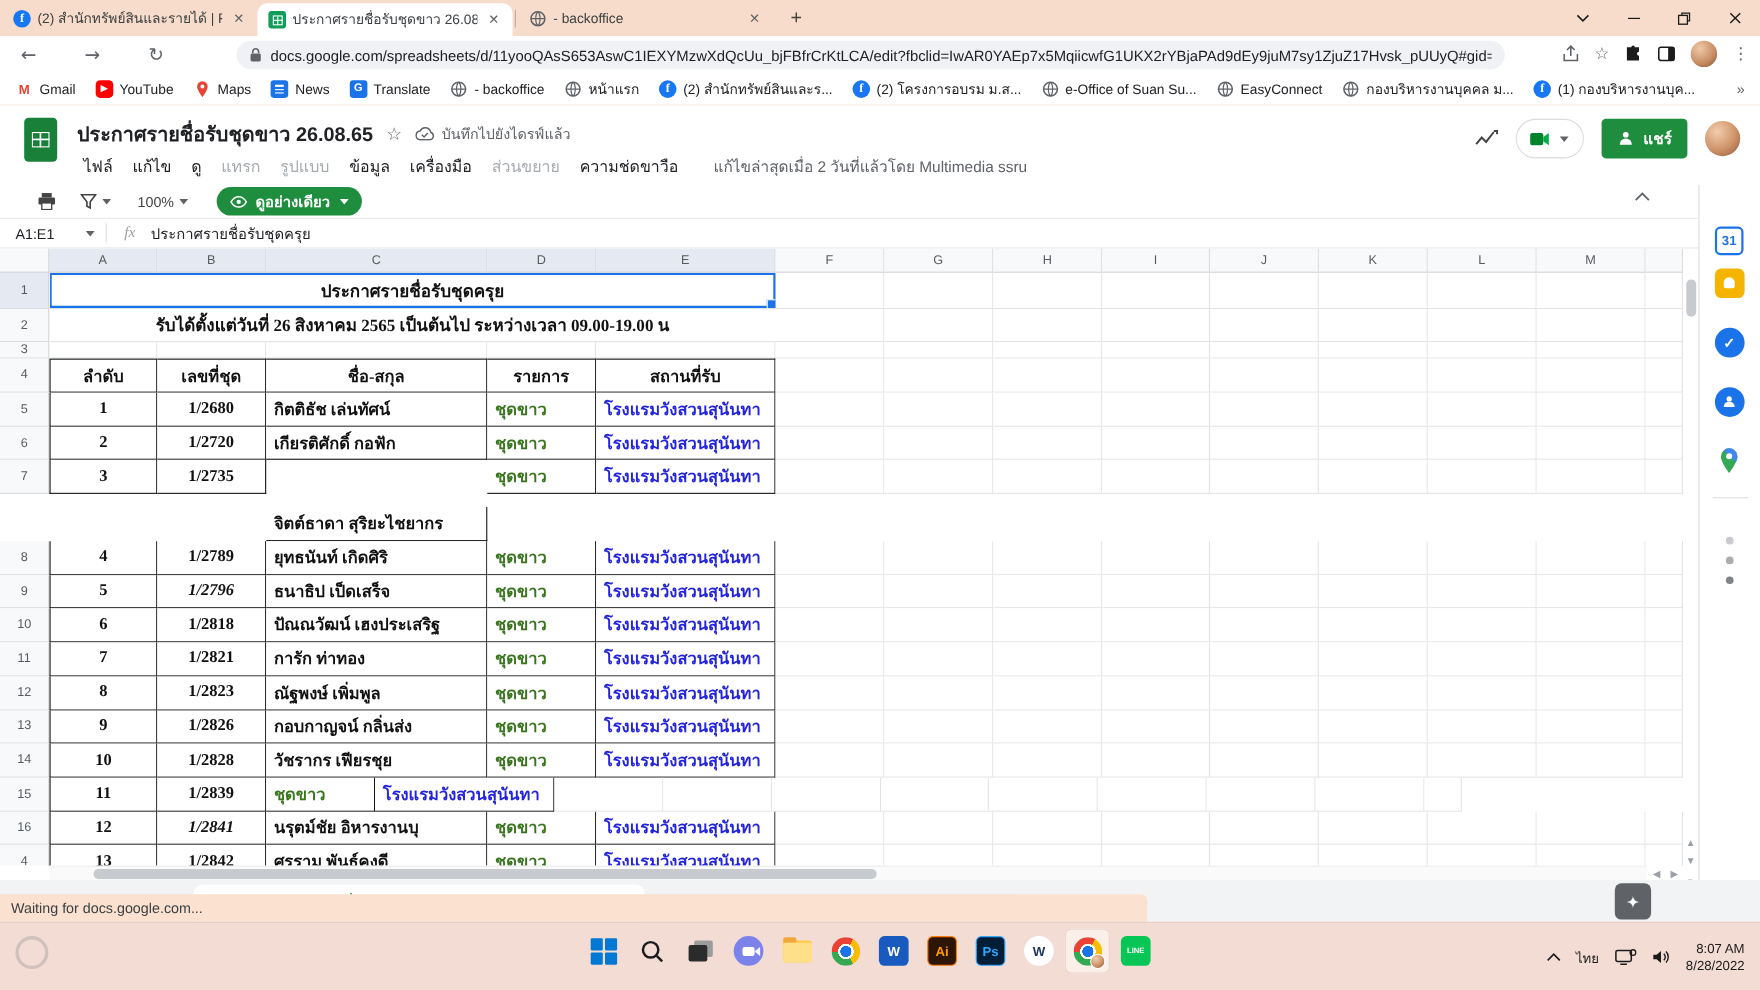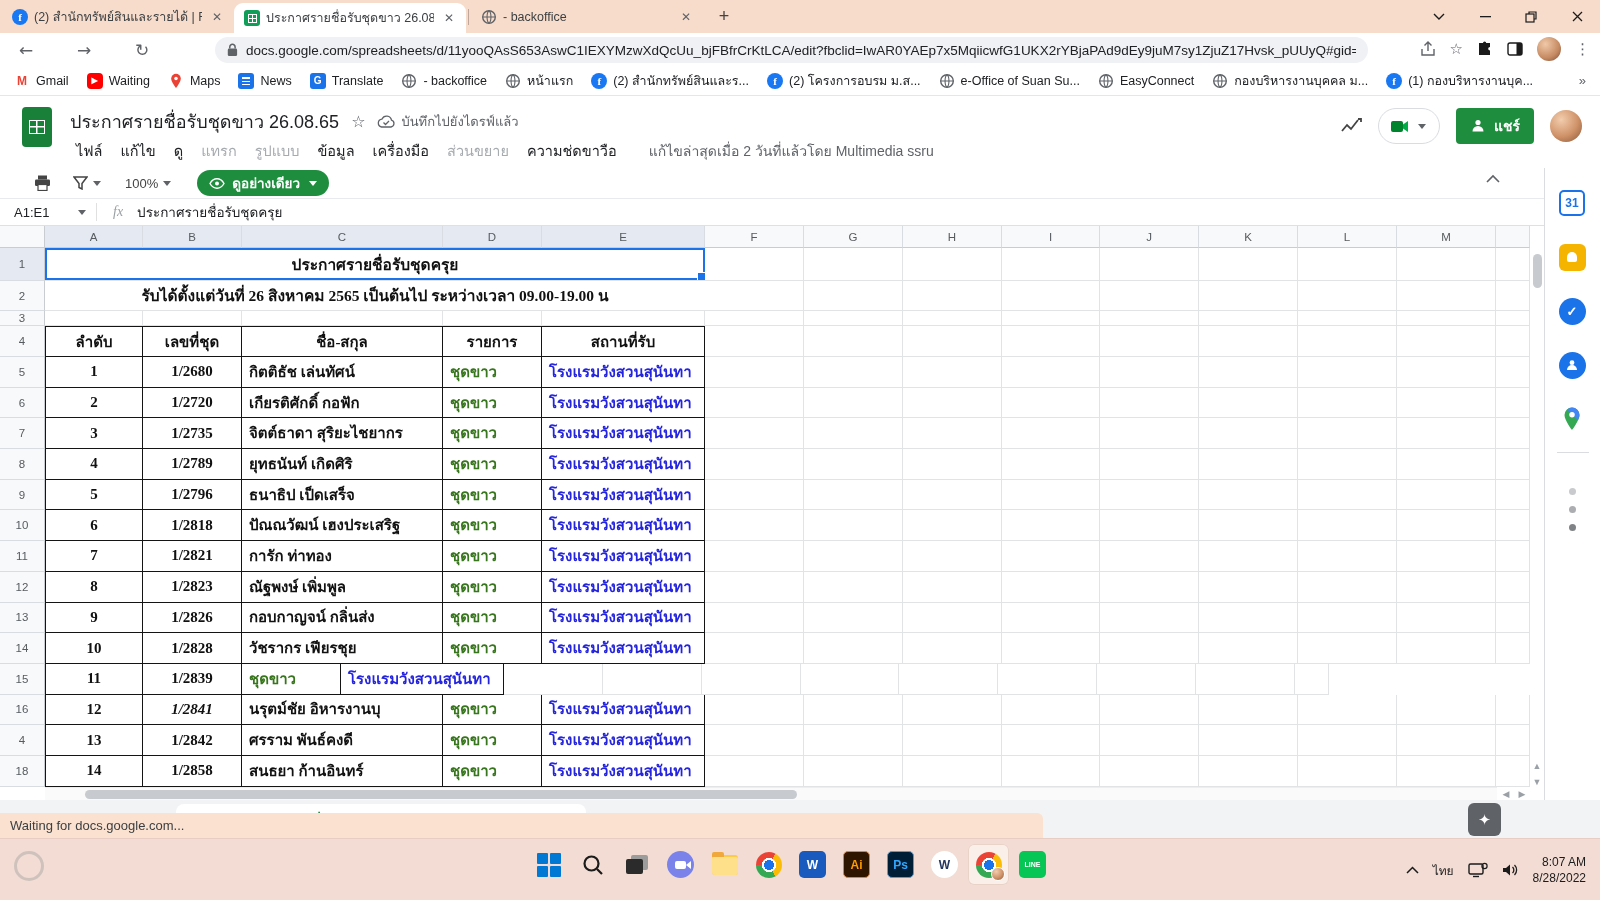--- a/index.html
+++ b/index.html
@@ -43,21 +43,21 @@
   .bookmarks{position:absolute;left:0;top:66px;width:1600px;height:30px;background:#fff;display:flex;align-items:center;padding-left:14px;border-bottom:1px solid #F1E3DA}
   .bm{display:flex;align-items:center;gap:6px;margin-right:18px;font-size:12.5px;color:#202124;white-space:nowrap;flex:none}
   .bm-ovf{margin-left:auto;margin-right:14px;color:#5f6368;font-size:13px}
 
   
   .sh-header{position:absolute;left:0;top:96px;width:1600px;height:72px;background:#fff}
   .sh-logo{position:absolute;left:22px;top:11px;width:30px;height:40px;background:#188038;border-radius:4px;display:flex;align-items:center;justify-content:center}
   .sh-logo i{display:block;width:16px;height:14px;border:1.5px solid #fff;
      background:linear-gradient(#fff 0 0) center/16px 1.5px no-repeat,linear-gradient(#fff 0 0) center/1.5px 14px no-repeat}
   .sh-title-row{position:absolute;left:70px;top:11px;display:flex;align-items:center;gap:12px}
-  .sh-title{font-size:18px;color:#202124;font-weight:400}
+  .sh-title{font-size:18px;color:#202124;font-weight:700}
   .sh-star{color:#5f6368;font-size:16px;font-family:"DejaVu Sans",sans-serif}
   .sh-saved{display:flex;align-items:center;gap:6px;color:#5f6368;font-size:13px}
   .sh-menus{position:absolute;left:68px;top:40px;display:flex;align-items:center;gap:2px}
   .menu-item{font-size:14.5px;color:#202124;padding:3px 8px;border-radius:4px}
   .menu-item.disabled{color:#A6ABB0}
   .sh-lastedit{font-size:14px;color:#5f6368;margin-left:22px}
   .sh-right{position:absolute;right:18px;top:12px;display:flex;align-items:center;gap:16px}
   .meet-pill{width:62px;height:36px;border:1px solid #DADCE0;border-radius:18px;display:flex;align-items:center;justify-content:center;gap:4px}
   .share-btn{height:36px;background:#1E8E3E;border-radius:4px;color:#fff;display:flex;align-items:center;gap:8px;padding:0 14px;font-size:14px;font-weight:600}
   .avatar-m{width:32px;height:32px;border-radius:50%;background:radial-gradient(circle at 35% 30%,#f2cdae,#cf9268 55%,#8a5638)}
@@ -234,21 +234,21 @@
   </div>
 </div>
 
 <div class="bookmarks">
   <div class="bm">
       <span class="fav gm">M</span>
       <span>Gmail</span>
     </div>
     <div class="bm">
       <span class="fav yt">▶</span>
-      <span>Waiting</span>
+      <span>YouTube</span>
     </div>
     <div class="bm">
       <svg class="favsvg" viewBox="0 0 16 20">
         <path d="M8 1a6 6 0 0 1 6 6c0 4.2-6 12-6 12S2 11.2 2 7a6 6 0 0 1 6-6z" fill="#EA4335"></path>
         <circle cx="8" cy="7" r="2.2" fill="#fff"></circle>
       </svg>
       <span>Maps</span>
     </div>
     <div class="bm">
       <span class="fav nw">
@@ -512,21 +512,21 @@
       <div class="g-c g-cell" style="width: 99px; height: 30.7px;"></div>
       <div class="g-c g-cell" style="width: 99px; height: 30.7px;"></div>
       <div class="g-c g-cell" style="width: 99px; height: 30.7px;"></div>
       <div class="g-c g-cell" style="width: 99px; height: 30.7px;"></div>
       <div class="g-c g-cell" style="width: 34px; height: 30.7px;"></div>
     </div>
     <div class="g-row">
       <div class="g-c g-rowhdr" style="width: 45px; height: 30.7px;">7</div>
       <div class="g-c g-cell tb-cell ctr tb-left" style="width: 98px; height: 30.7px;">3</div>
       <div class="g-c g-cell tb-cell ctr" style="width: 99px; height: 30.7px;">1/2735</div>
-      <div class="g-c g-cell tb-cell " style="width: 201px; height: 30.7px;">จิตต์ธาดา สุริยะไชยากร</div>
+      <div class="g-c g-cell tb-cell " style="width: 201px; height: 30.7px; margin-top: 43px;">จิตต์ธาดา สุริยะไชยากร</div>
       <div class="g-c g-cell tb-cell " style="width: 99px; height: 30.7px; color: rgb(56, 118, 29);">ชุดขาว</div>
       <div class="g-c g-cell tb-cell " style="width: 163px; height: 30.7px; color: rgb(36, 36, 222);">โรงแรมวังสวนสุนันทา</div>
       <div class="g-c g-cell" style="width: 99px; height: 30.7px;"></div>
       <div class="g-c g-cell" style="width: 99px; height: 30.7px;"></div>
       <div class="g-c g-cell" style="width: 99px; height: 30.7px;"></div>
       <div class="g-c g-cell" style="width: 98px; height: 30.7px;"></div>
       <div class="g-c g-cell" style="width: 99px; height: 30.7px;"></div>
       <div class="g-c g-cell" style="width: 99px; height: 30.7px;"></div>
       <div class="g-c g-cell" style="width: 99px; height: 30.7px;"></div>
       <div class="g-c g-cell" style="width: 99px; height: 30.7px;"></div>
@@ -545,21 +545,21 @@
       <div class="g-c g-cell" style="width: 98px; height: 30.7px;"></div>
       <div class="g-c g-cell" style="width: 99px; height: 30.7px;"></div>
       <div class="g-c g-cell" style="width: 99px; height: 30.7px;"></div>
       <div class="g-c g-cell" style="width: 99px; height: 30.7px;"></div>
       <div class="g-c g-cell" style="width: 99px; height: 30.7px;"></div>
       <div class="g-c g-cell" style="width: 34px; height: 30.7px;"></div>
     </div>
     <div class="g-row">
       <div class="g-c g-rowhdr" style="width: 45px; height: 30.7px;">9</div>
       <div class="g-c g-cell tb-cell ctr tb-left" style="width: 98px; height: 30.7px;">5</div>
-      <div class="g-c g-cell tb-cell ctr" style="width: 99px; height: 30.7px;">1/2796</div>
+      <div class="g-c g-cell tb-cell ctr" style="width: 99px; height: 30.7px; font-style: italic;">1/2796</div>
       <div class="g-c g-cell tb-cell " style="width: 201px; height: 30.7px;">ธนาธิป เป็ดเสร็จ</div>
       <div class="g-c g-cell tb-cell " style="width: 99px; height: 30.7px; color: rgb(56, 118, 29);">ชุดขาว</div>
       <div class="g-c g-cell tb-cell " style="width: 163px; height: 30.7px; color: rgb(36, 36, 222);">โรงแรมวังสวนสุนันทา</div>
       <div class="g-c g-cell" style="width: 99px; height: 30.7px;"></div>
       <div class="g-c g-cell" style="width: 99px; height: 30.7px;"></div>
       <div class="g-c g-cell" style="width: 99px; height: 30.7px;"></div>
       <div class="g-c g-cell" style="width: 98px; height: 30.7px;"></div>
       <div class="g-c g-cell" style="width: 99px; height: 30.7px;"></div>
       <div class="g-c g-cell" style="width: 99px; height: 30.7px;"></div>
       <div class="g-c g-cell" style="width: 99px; height: 30.7px;"></div>
@@ -720,21 +720,21 @@
     </div>
   </div>
 
 <div class="vscroll">
     <div class="vthumb"></div>
   </div>
 <div class="vsbtn" style="top:758px">▲</div>
 <div class="vsbtn" style="top:774px">▼</div>
 
 <div class="sidepanel">
-  <div class="sp-ic" style="top:20px">
+  <div class="sp-ic" style="top:36px">
       <span class="sp-cal" style="display:flex;align-items:center;justify-content:center">31</span>
     </div>
   <div class="sp-ic" style="top:74px">
       <span class="sp-keep" style="display:flex;align-items:center;justify-content:center">
         <i></i>
       </span>
     </div>
   <div class="sp-ic" style="top:128px">
       <span class="sp-circ" style="background:#1A73E8">✓</span>
     </div>

